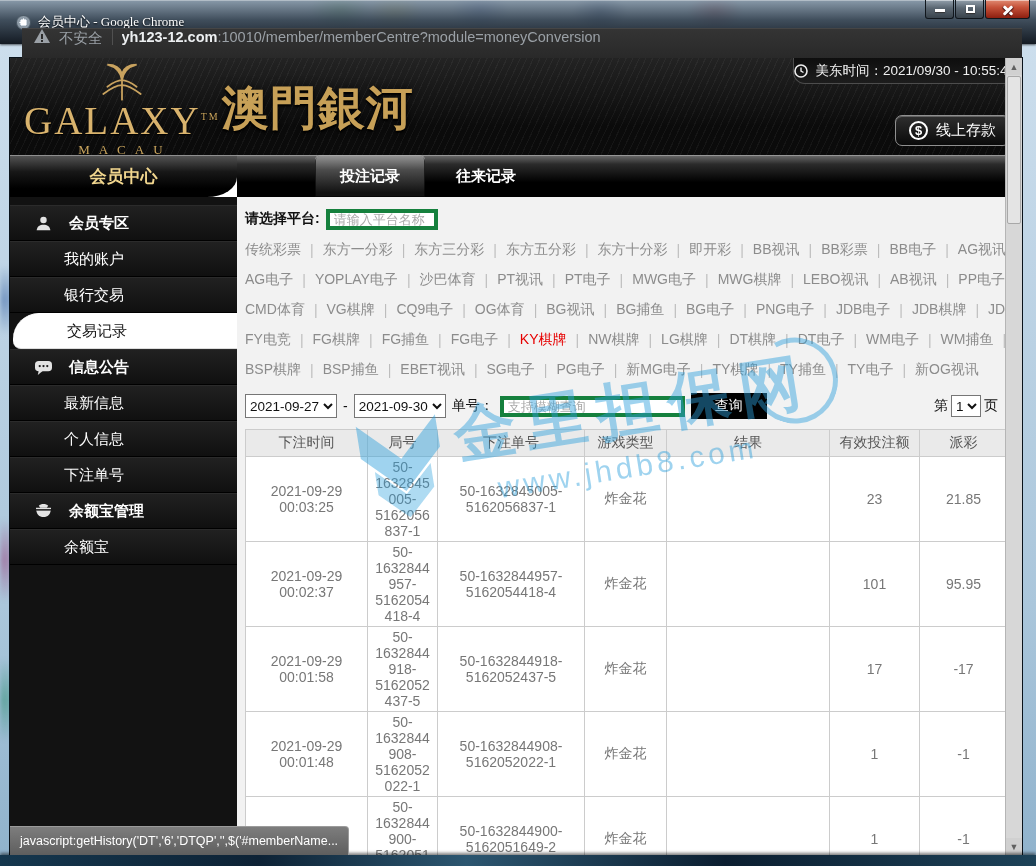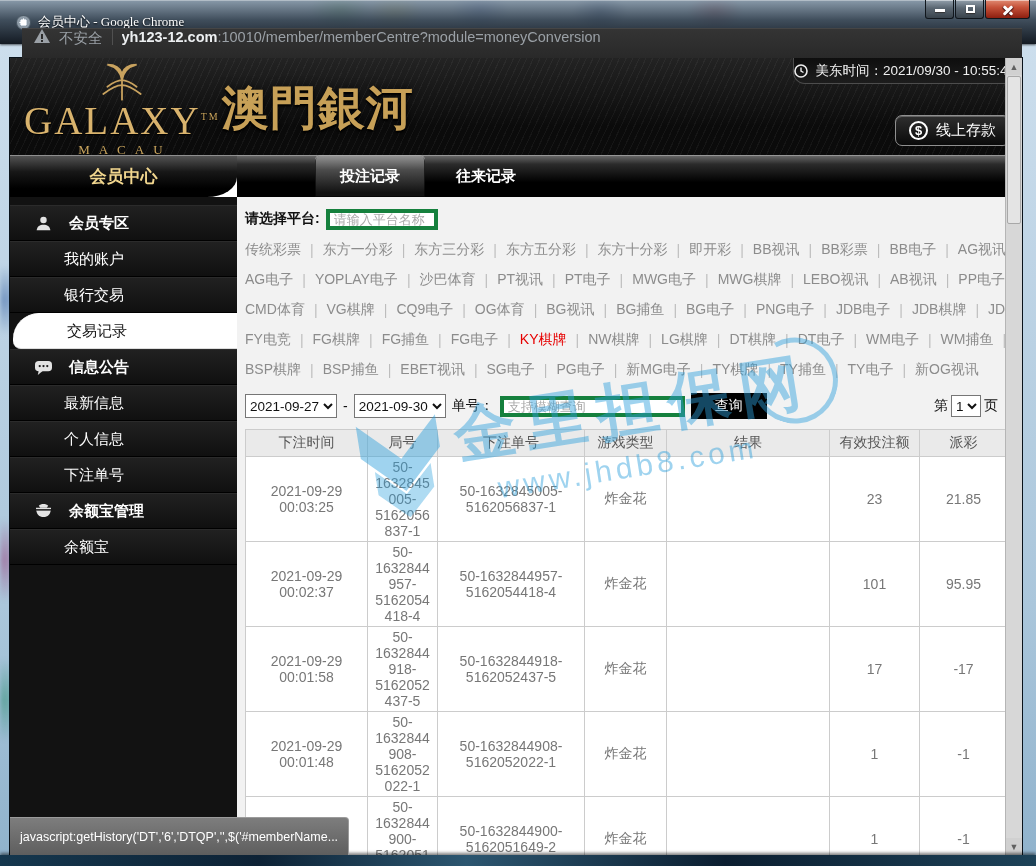--- a/index.html
+++ b/index.html
@@ -143,21 +143,21 @@
     border-left-color:transparent;transform:rotate(25deg);}
 
   
   .scrollbar{position:absolute;top:0;right:0;bottom:0;width:17px;background:#d7d7d7;border-left:1px solid #b5b5b5;z-index:8;}
   .sb-btn{position:absolute;left:0;right:0;height:17px;background:#d0d0d0;color:#606060;font-size:9px;
     display:flex;align-items:center;justify-content:center;cursor:pointer;}
   .sb-btn.up{top:0;} .sb-btn.down{bottom:0;}
   .sb-thumb{position:absolute;left:1px;right:1px;top:18px;height:148px;background:#e4e4e4;
     border:1px solid #a8a8a8;border-radius:2px;cursor:grab;}
 
-  .status-tooltip{position:absolute;left:10px;bottom:11px;height:38px;z-index:9;
+  .status-tooltip{position:absolute;left:10px;bottom:11px;height:29px;z-index:9;
     background:linear-gradient(#7d7d7d,#5e5e5e);border:1px solid #9b9b9b;border-left:none;border-bottom:none;
     border-radius:0 4px 0 0;color:#fff;font-size:12.5px;display:flex;align-items:center;padding:0 10px;
     white-space:nowrap;}
 </style>
 </head>
 <body>
 
 <div class="desktop-blobs"></div>
 
 <div class="titlebar">

